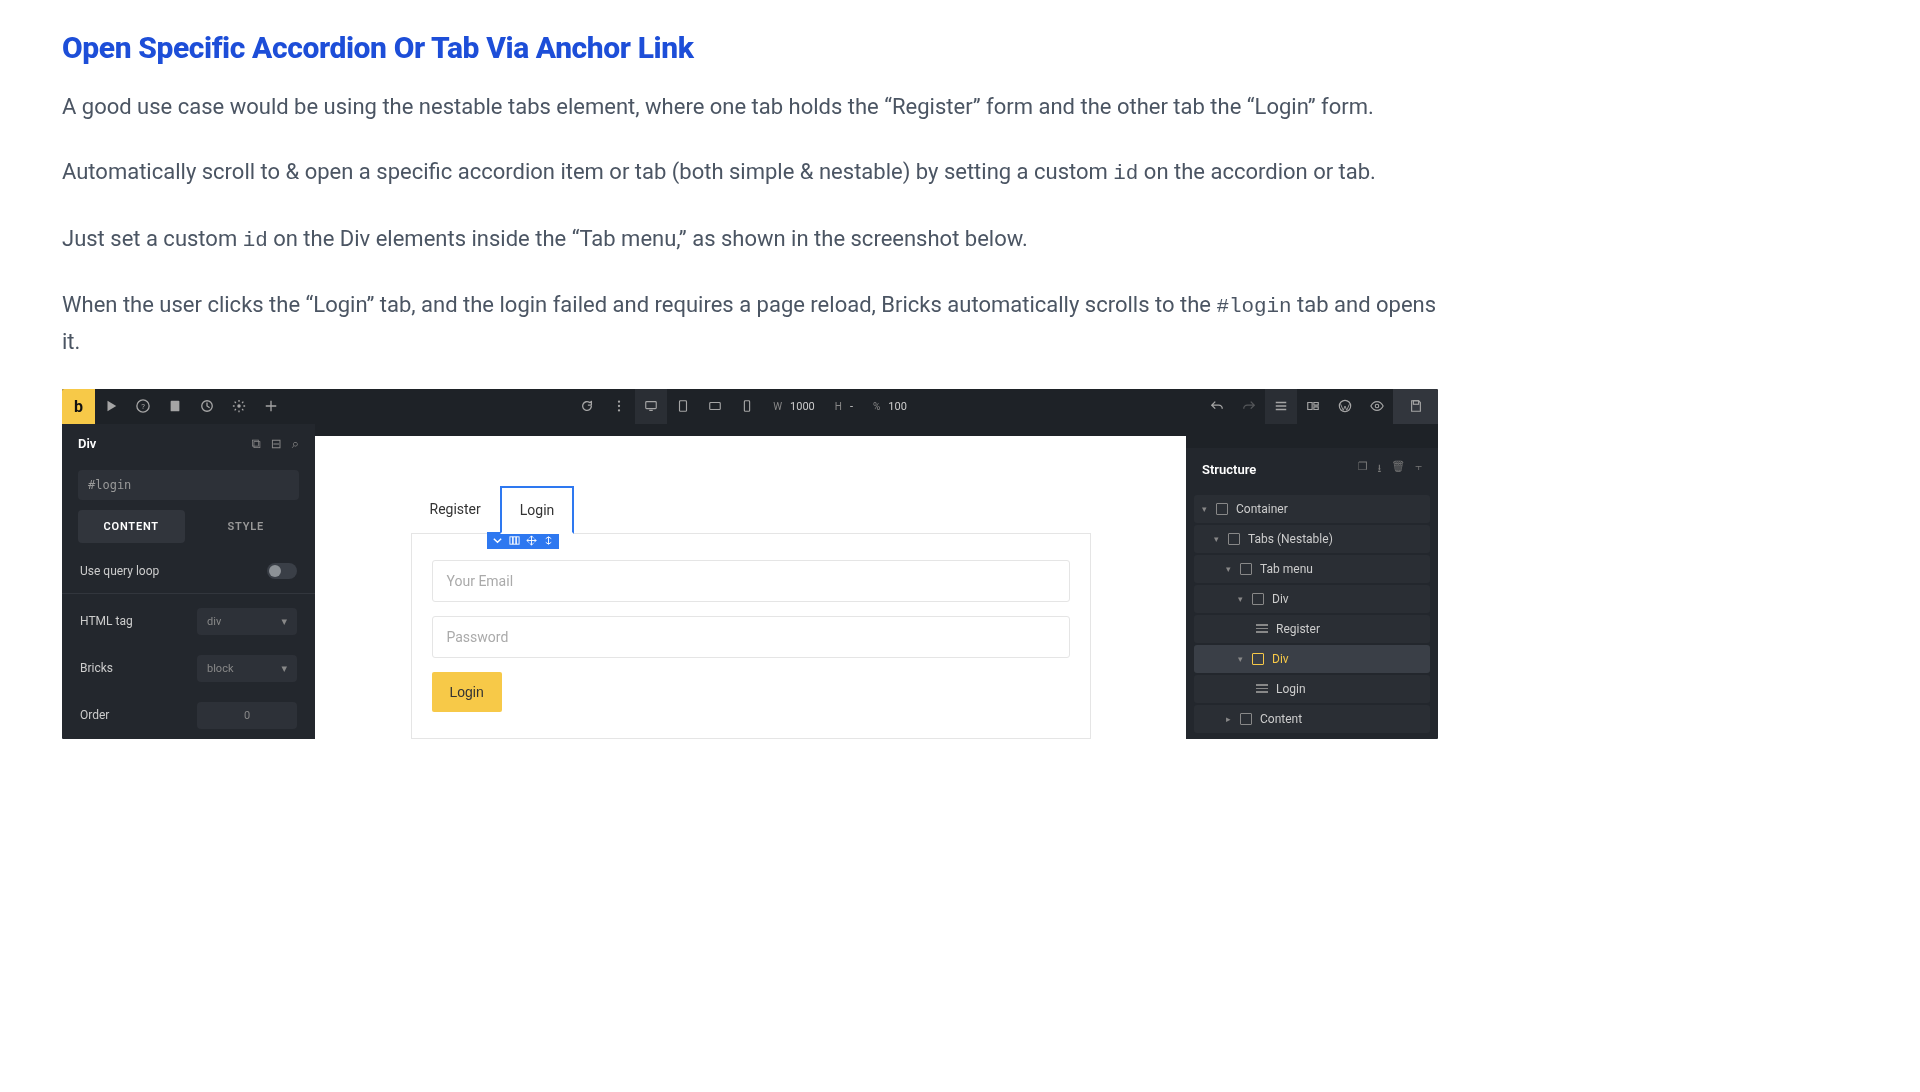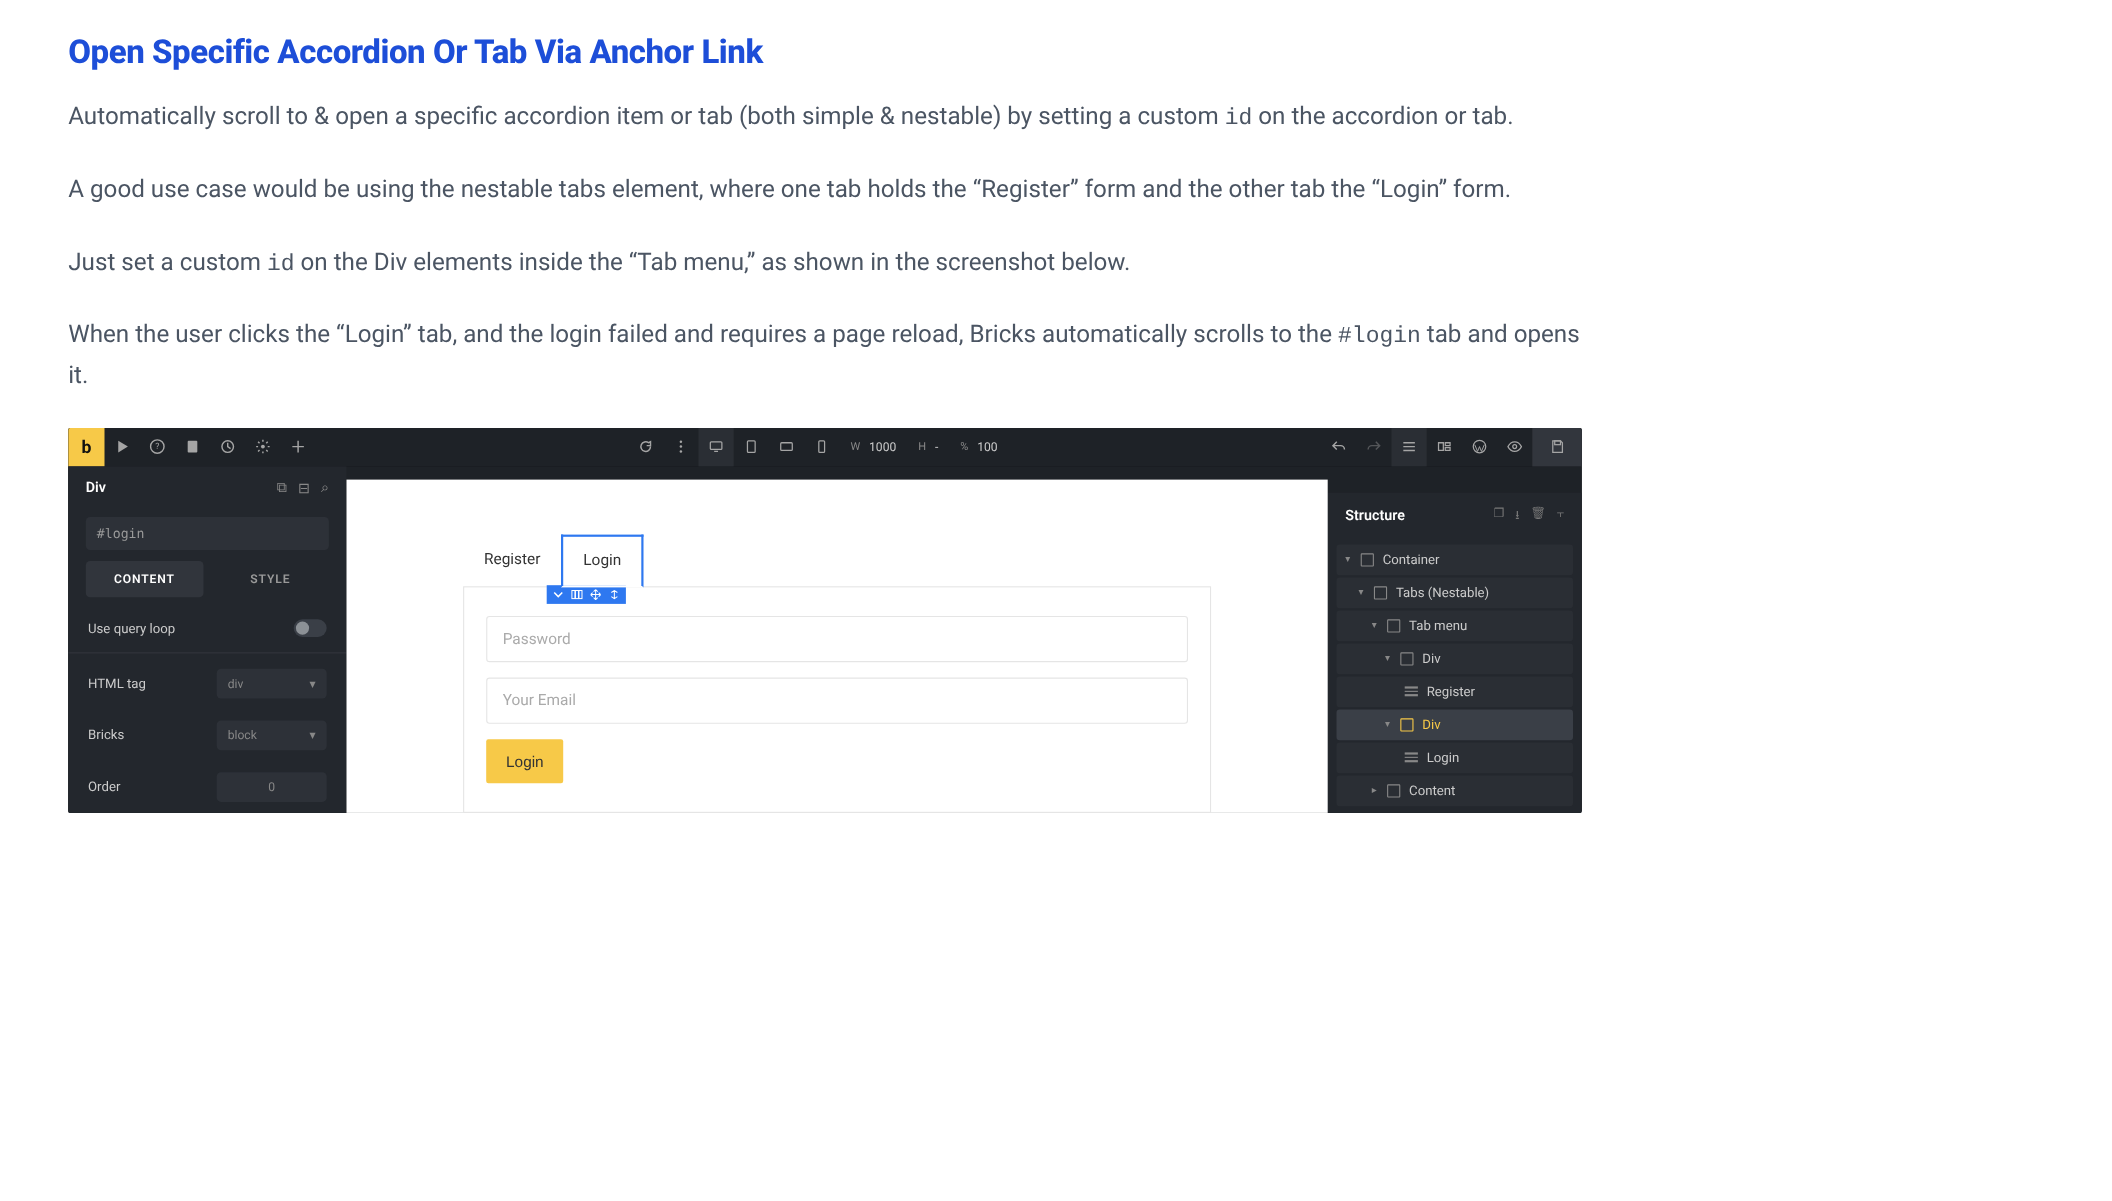--- a/index.html
+++ b/index.html
@@ -42,21 +42,21 @@
 .tab-menu { display: flex; }
 .tab-item { padding: 14px 18px; font-size: 14px; color: #333; cursor: pointer; border: 1px solid transparent; }
 .tab-item.active { border: 2px solid #2e78f0; border-bottom-color: #fff; position: relative; z-index: 2; margin-bottom: -1px; }
 .handle-bar { position: absolute; background: #2e78f0; display: flex; align-items: center; padding: 3px 5px; gap: 6px; margin-top: -1px; margin-left: -2px; }
 .handle-bar span { color: #fff; font-size: 10px; cursor: pointer; }
 .handle-bar svg { width: 11px; height: 11px; fill: #fff; display: block; }
 .tab-body { border: 1px solid #e5e5e5; padding: 26px 20px; }
 .form-input { width: 100%; padding: 12px 14px; border: 1px solid #e5e5e5; border-radius: 3px; margin-bottom: 14px; font-size: 14px; color: #aaa; background: #fff; }
 .login-btn { background: #f7c948; border: none; padding: 12px 18px; font-size: 14px; color: #333; cursor: pointer; border-radius: 2px; }
 
-.right-panel { width: 231px; background: #23272d; }
+.right-panel { width: 252px; background: #23272d; }
 .struct-head { display: flex; align-items: center; justify-content: space-between; padding: 12px 16px; }
 .struct-title { font-size: 13px; font-weight: 600; color: #fff; }
 .struct-icons { display: flex; gap: 10px; }
 .struct-icons span { color: #777; cursor: pointer; font-size: 11px; }
 .tree { padding: 4px 8px; }
 .tree-row { display: flex; align-items: center; padding: 7px 8px; font-size: 12px; color: #ccc; cursor: pointer; border-radius: 3px; margin-bottom: 2px; background: #2a2e34; }
 .tree-row .chev { width: 14px; font-size: 9px; color: #888; }
 .tree-row .box { width: 12px; height: 12px; border: 1.5px solid #888; margin-right: 8px; border-radius: 1px; }
 .tree-row .bars { width: 12px; display: flex; flex-direction: column; gap: 2px; margin-right: 8px; }
 .tree-row .bars span { height: 1.5px; background: #888; }
@@ -68,24 +68,24 @@
 .i3 { padding-left: 32px; }
 .i4 { padding-left: 44px; }
 .i5 { padding-left: 62px; }
 </style>
 </head>
 <body>
 
 <div class="container">
   <h2>Open Specific Accordion Or Tab Via Anchor Link</h2>
   <div class="intro">
+    <p>A good use case would be using the nestable tabs element, where one tab holds the “Register” form and the other tab the “Login” form.</p>
     <p>
       <span>Automatically scroll to &amp; open a specific accordion item or tab (both simple &amp; nestable) by setting a custom </span><code>id</code><span> on the accordion or tab.</span>
     </p>
-    <p>A good use case would be using the nestable tabs element, where one tab holds the “Register” form and the other tab the “Login” form.</p>
     <p>
       <span>Just set a custom </span><code>id</code><span> on the Div elements inside the “Tab menu,” as shown in the screenshot below.</span>
     </p>
     <p>
       <span>When the user clicks the “Login” tab, and the login failed and requires a page reload, Bricks automatically scrolls to the </span><code>#login</code><span> tab and opens it.</span>
     </p>
   </div>
 
   <div class="screenshot">
     <div class="top-toolbar">
@@ -282,22 +282,22 @@
                   </svg>
                 </span>
               <span>
                   <svg viewBox="0 0 12 12">
                     <path d="M6 2v8M3 4l3-2 3 2M3 8l3 2 3-2" fill="none" stroke="#fff" stroke-width="1"></path>
                   </svg>
                 </span>
             </div>
           </div>
           <div class="tab-body">
+            <div class="form-input">Your Email</div>
             <div class="form-input">Password</div>
-            <div class="form-input">Your Email</div>
             <button class="login-btn">Login</button>
           </div>
         </div>
       </div>
 
       <div class="right-panel">
         <div class="struct-head">
           <div class="struct-title">Structure</div>
           <div class="struct-icons">
             <span>❐</span>

